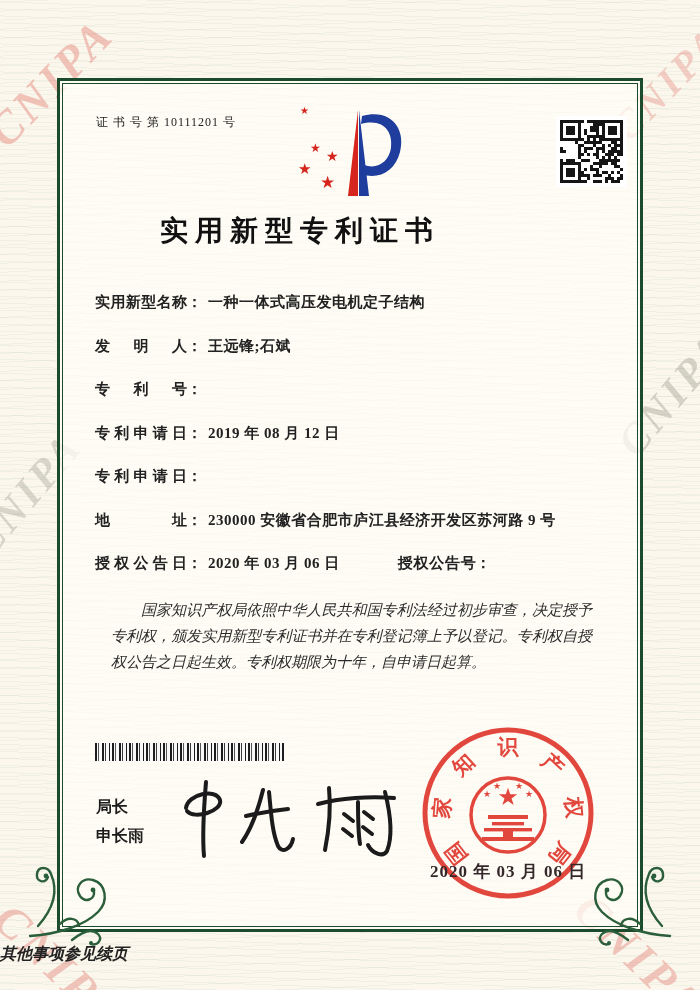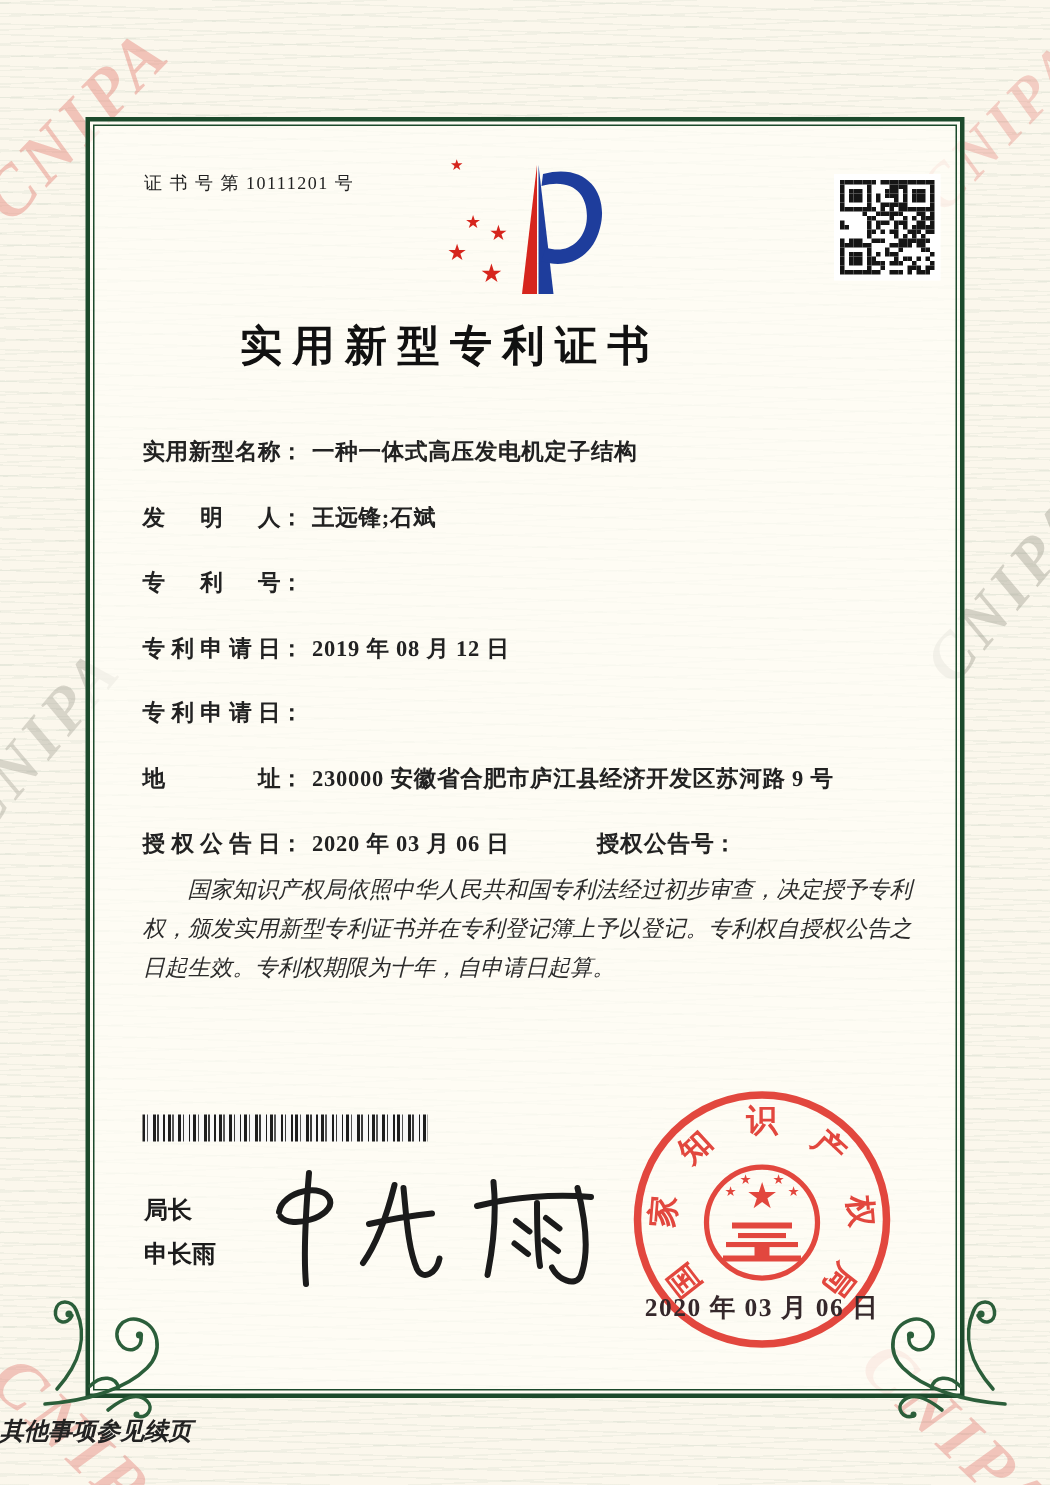--- a/index.html
+++ b/index.html
@@ -41,21 +41,21 @@
   .frow{height:43.5px;display:flex;align-items:flex-start;line-height:20px;}
   .flabel{display:inline-block;width:92px;text-align:justify;text-align-last:justify;font-weight:600;}
   .fcolon{font-weight:600;margin-right:6px;}
   .fvalue{font-weight:600;letter-spacing:.5px;}
   .grant-row{display:flex;}
   .grant-no{margin-left:58px;display:flex;}
   .grant-no .flabel{width:78px;}
   
   .body-text{position:absolute;left:95px;top:581px;width:513px;font-size:15px;line-height:26px;
              text-align:justify;color:#2b2b2b;font-style:italic;}
-  .body-text p{margin:0;text-indent:2em;}
+  .body-text p{margin:16px;text-indent:2em;}
   
   .barcode{position:absolute;left:95px;top:743px;width:190px;height:18px;
     background:repeating-linear-gradient(90deg,
       #1d1d1d 0 2px,#f8f8f8 2px 3px,#555 3px 4px,#f8f8f8 4px 7px,
       #1d1d1d 7px 9px,#f8f8f8 9px 10px,#3a3a3a 10px 11px,#f8f8f8 11px 14px,
       #1d1d1d 14px 15px,#f8f8f8 15px 17px);}
   
   .sig-title{position:absolute;left:96px;top:797px;font-size:16px;font-weight:600;
              font-family:"Liberation Sans","DejaVu Sans",sans-serif;color:#1c1c1c;}
   .sig-name{position:absolute;left:96px;top:826px;font-size:16px;font-weight:600;

